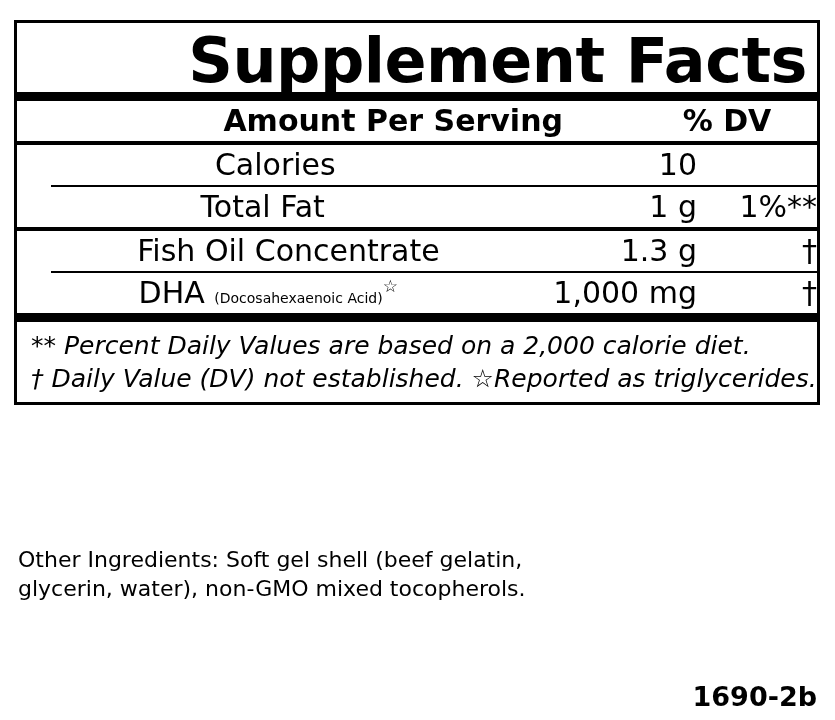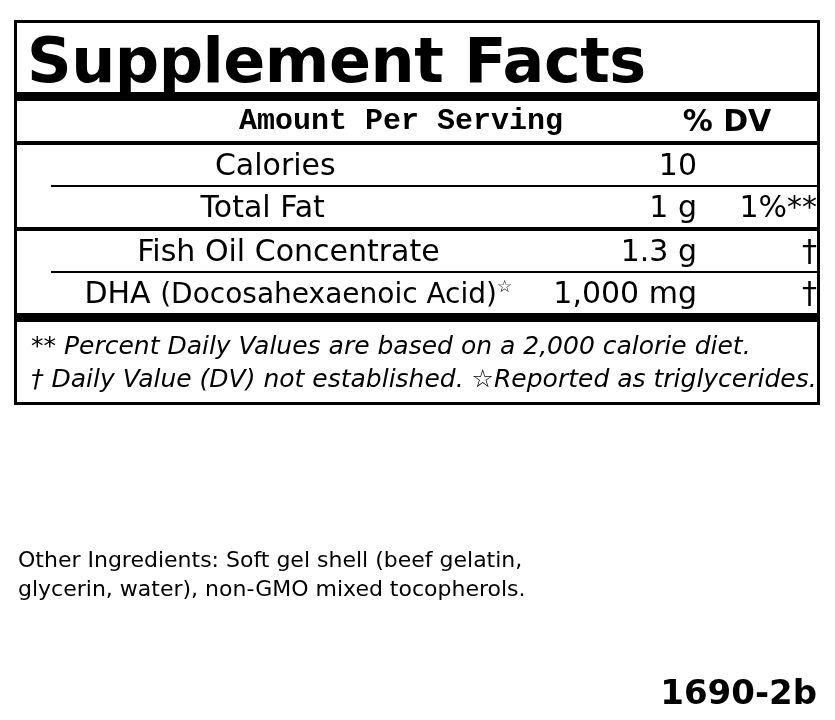--- a/index.html
+++ b/index.html
@@ -27,21 +27,21 @@
     width: 806px;
     border: 3px solid #000;
     box-sizing: border-box;
     padding: 0;
   }
   .title {
     font-size: 62px;
     line-height: 1.02;
     font-weight: bold;
     letter-spacing: -0.5px;
-    text-align: left;
+    text-align: right;
     padding: 6px 10px 0 10px;
     white-space: nowrap;
   }
   .serving {
     font-size: 30px;
     line-height: 1.1;
     padding: 6px 0 8px 16px;
   }
   .rule-thick {
     border-top: 9px solid #000;
@@ -85,28 +85,27 @@
   }
   .hdr td {
     font-weight: bold;
     font-size: 30px;
     padding-bottom: 4px;
     padding-top: 3px;
   }
   .hdr td.amount {
     text-align: right;
     padding-right: 104px;
-    font-family: Liberation Mono, monospace;
   }
   .hdr td.dv {
     text-align: center;
     padding-right: 30px;
   }
   .sub {
-    font-size: 28px;
+    font-size: 14px;
   }
   .sup {
     font-size: 17px;
     vertical-align: super;
   }
   .footnotes {
     font-size: 25px;
     line-height: 1.32;
     padding: 7px 10px 7px 14px;
     font-style: italic;
@@ -122,21 +121,21 @@
     font-size: 22px;
     line-height: 1.33;
   }
   .other div {
     white-space: nowrap;
   }
   .code {
     position: absolute;
     right: 18px;
     bottom: 8px;
-    font-size: 34px;
+    font-size: 27px;
     font-weight: bold;
     margin-top: 46px;
   }
 </style>
 </head>
 <body>
 
 <div class="panel">
 
   <div class="facts-box">

